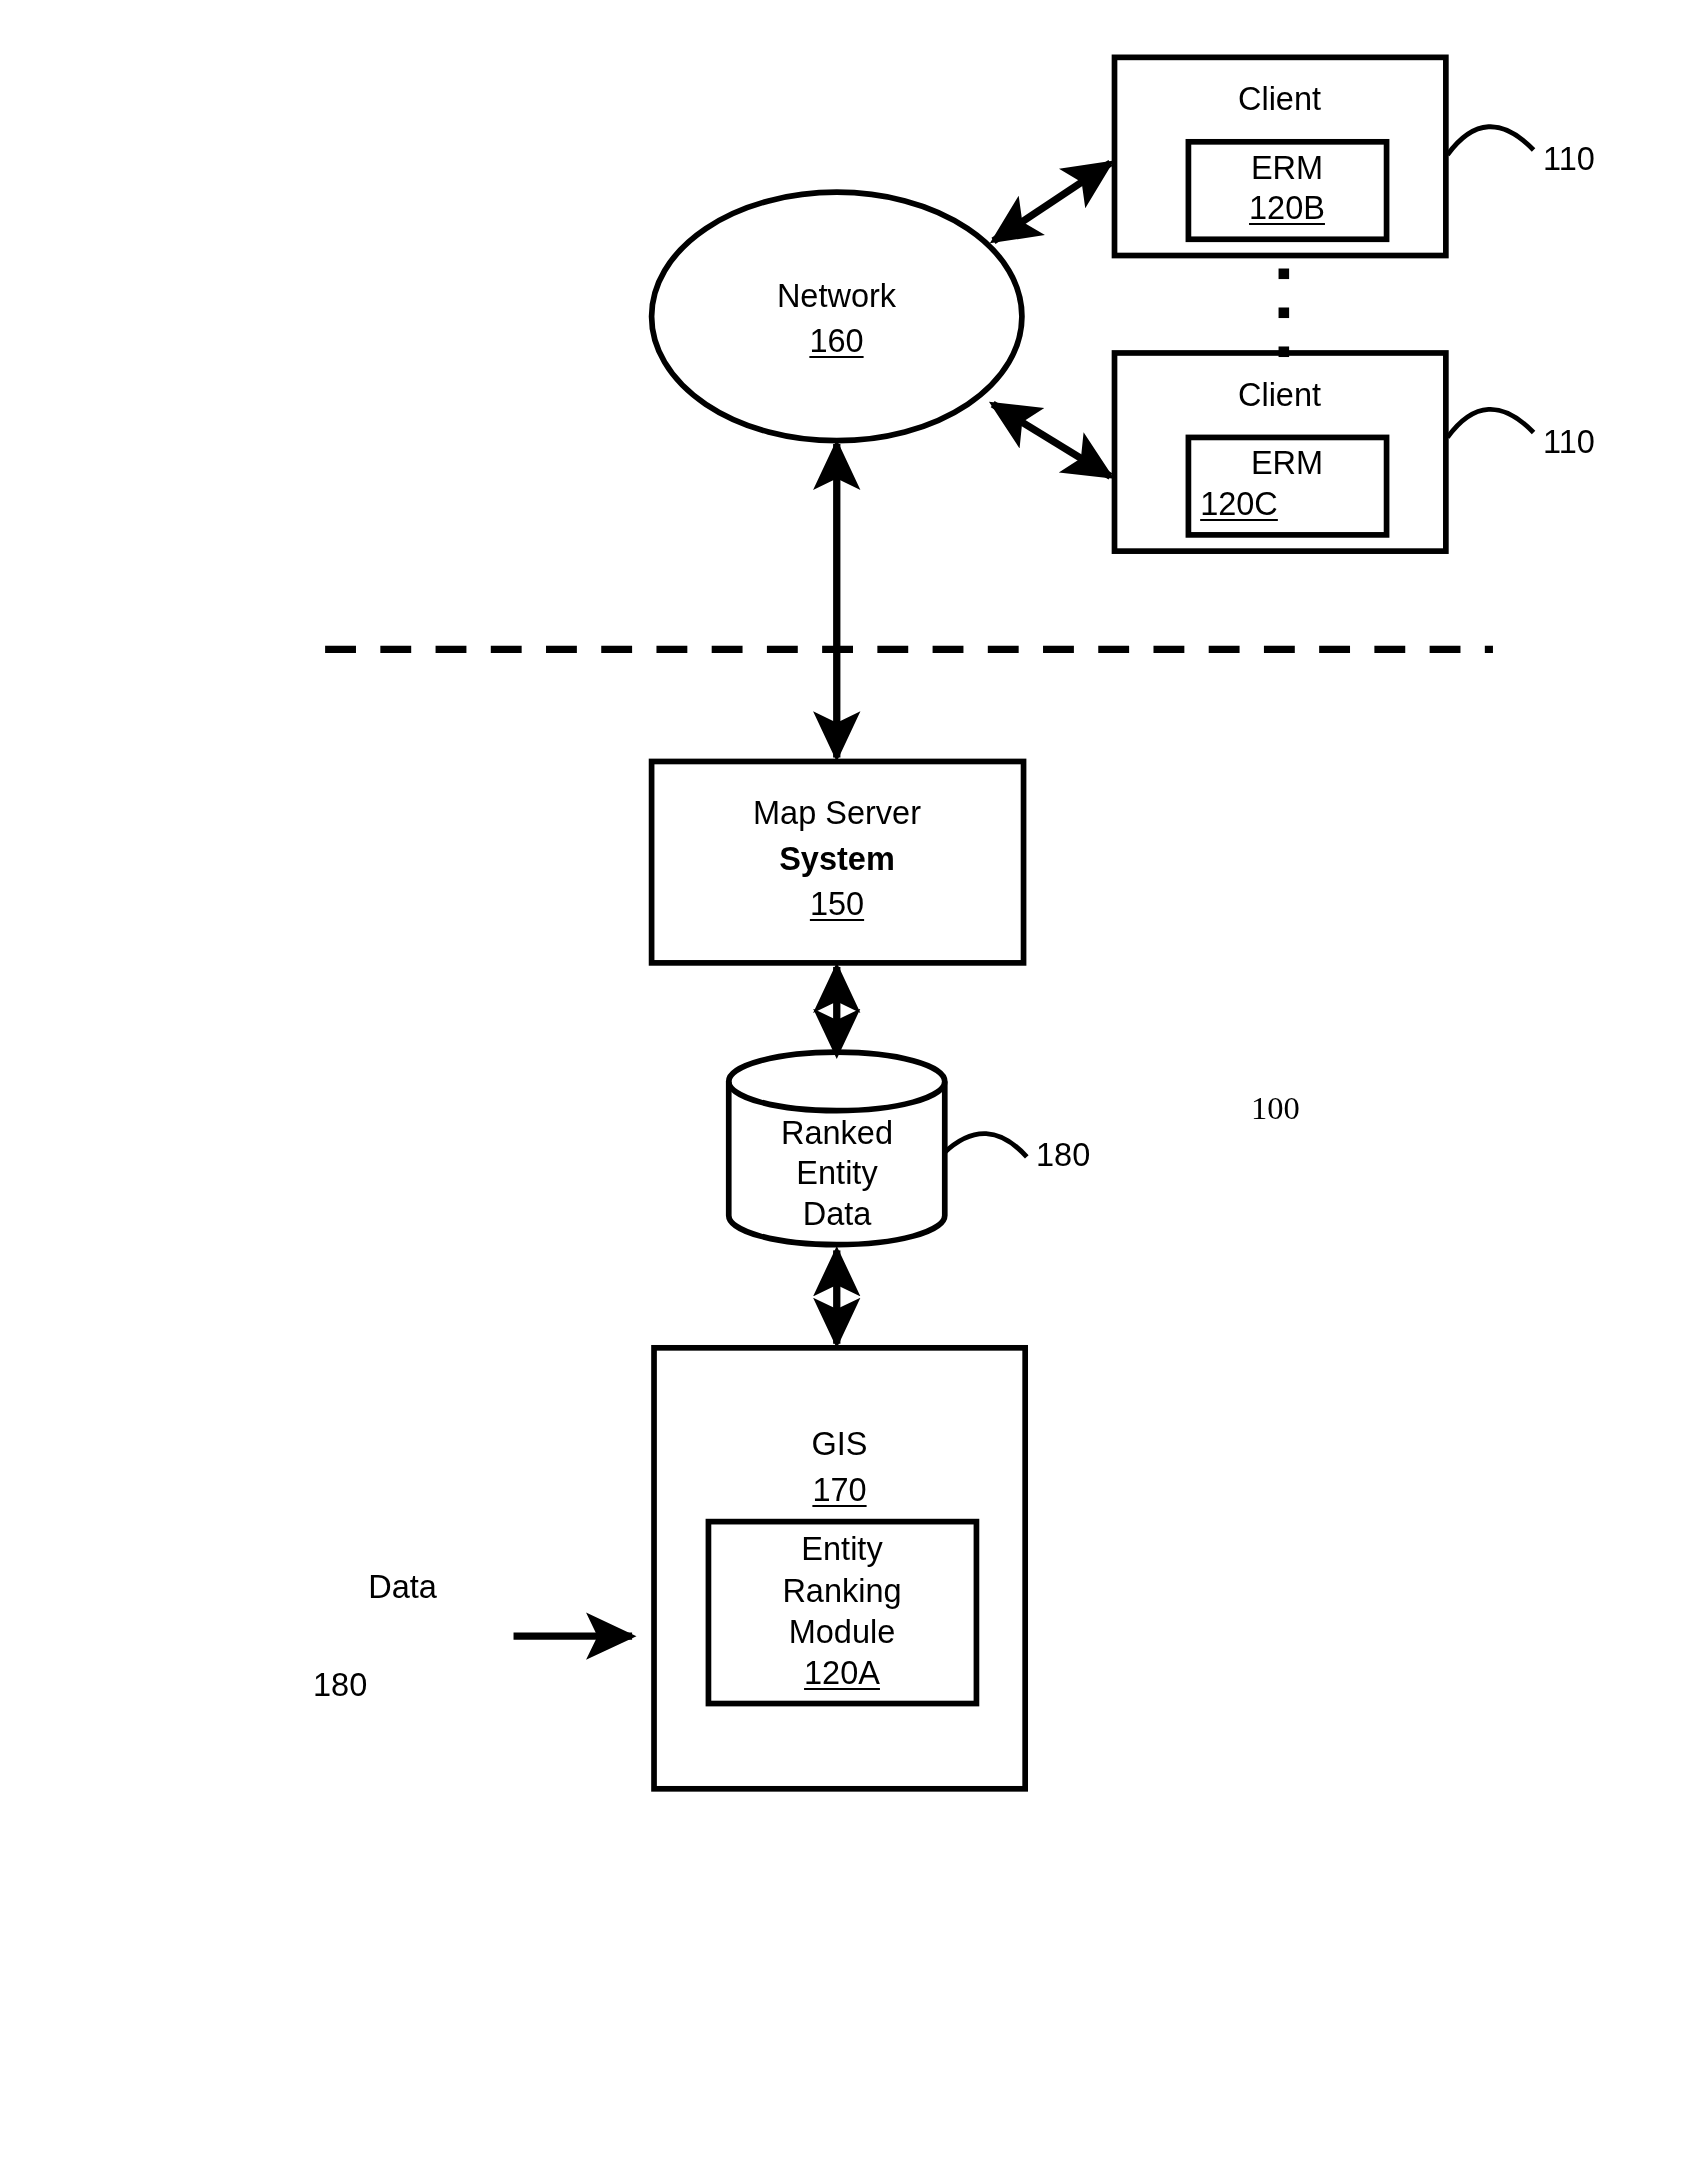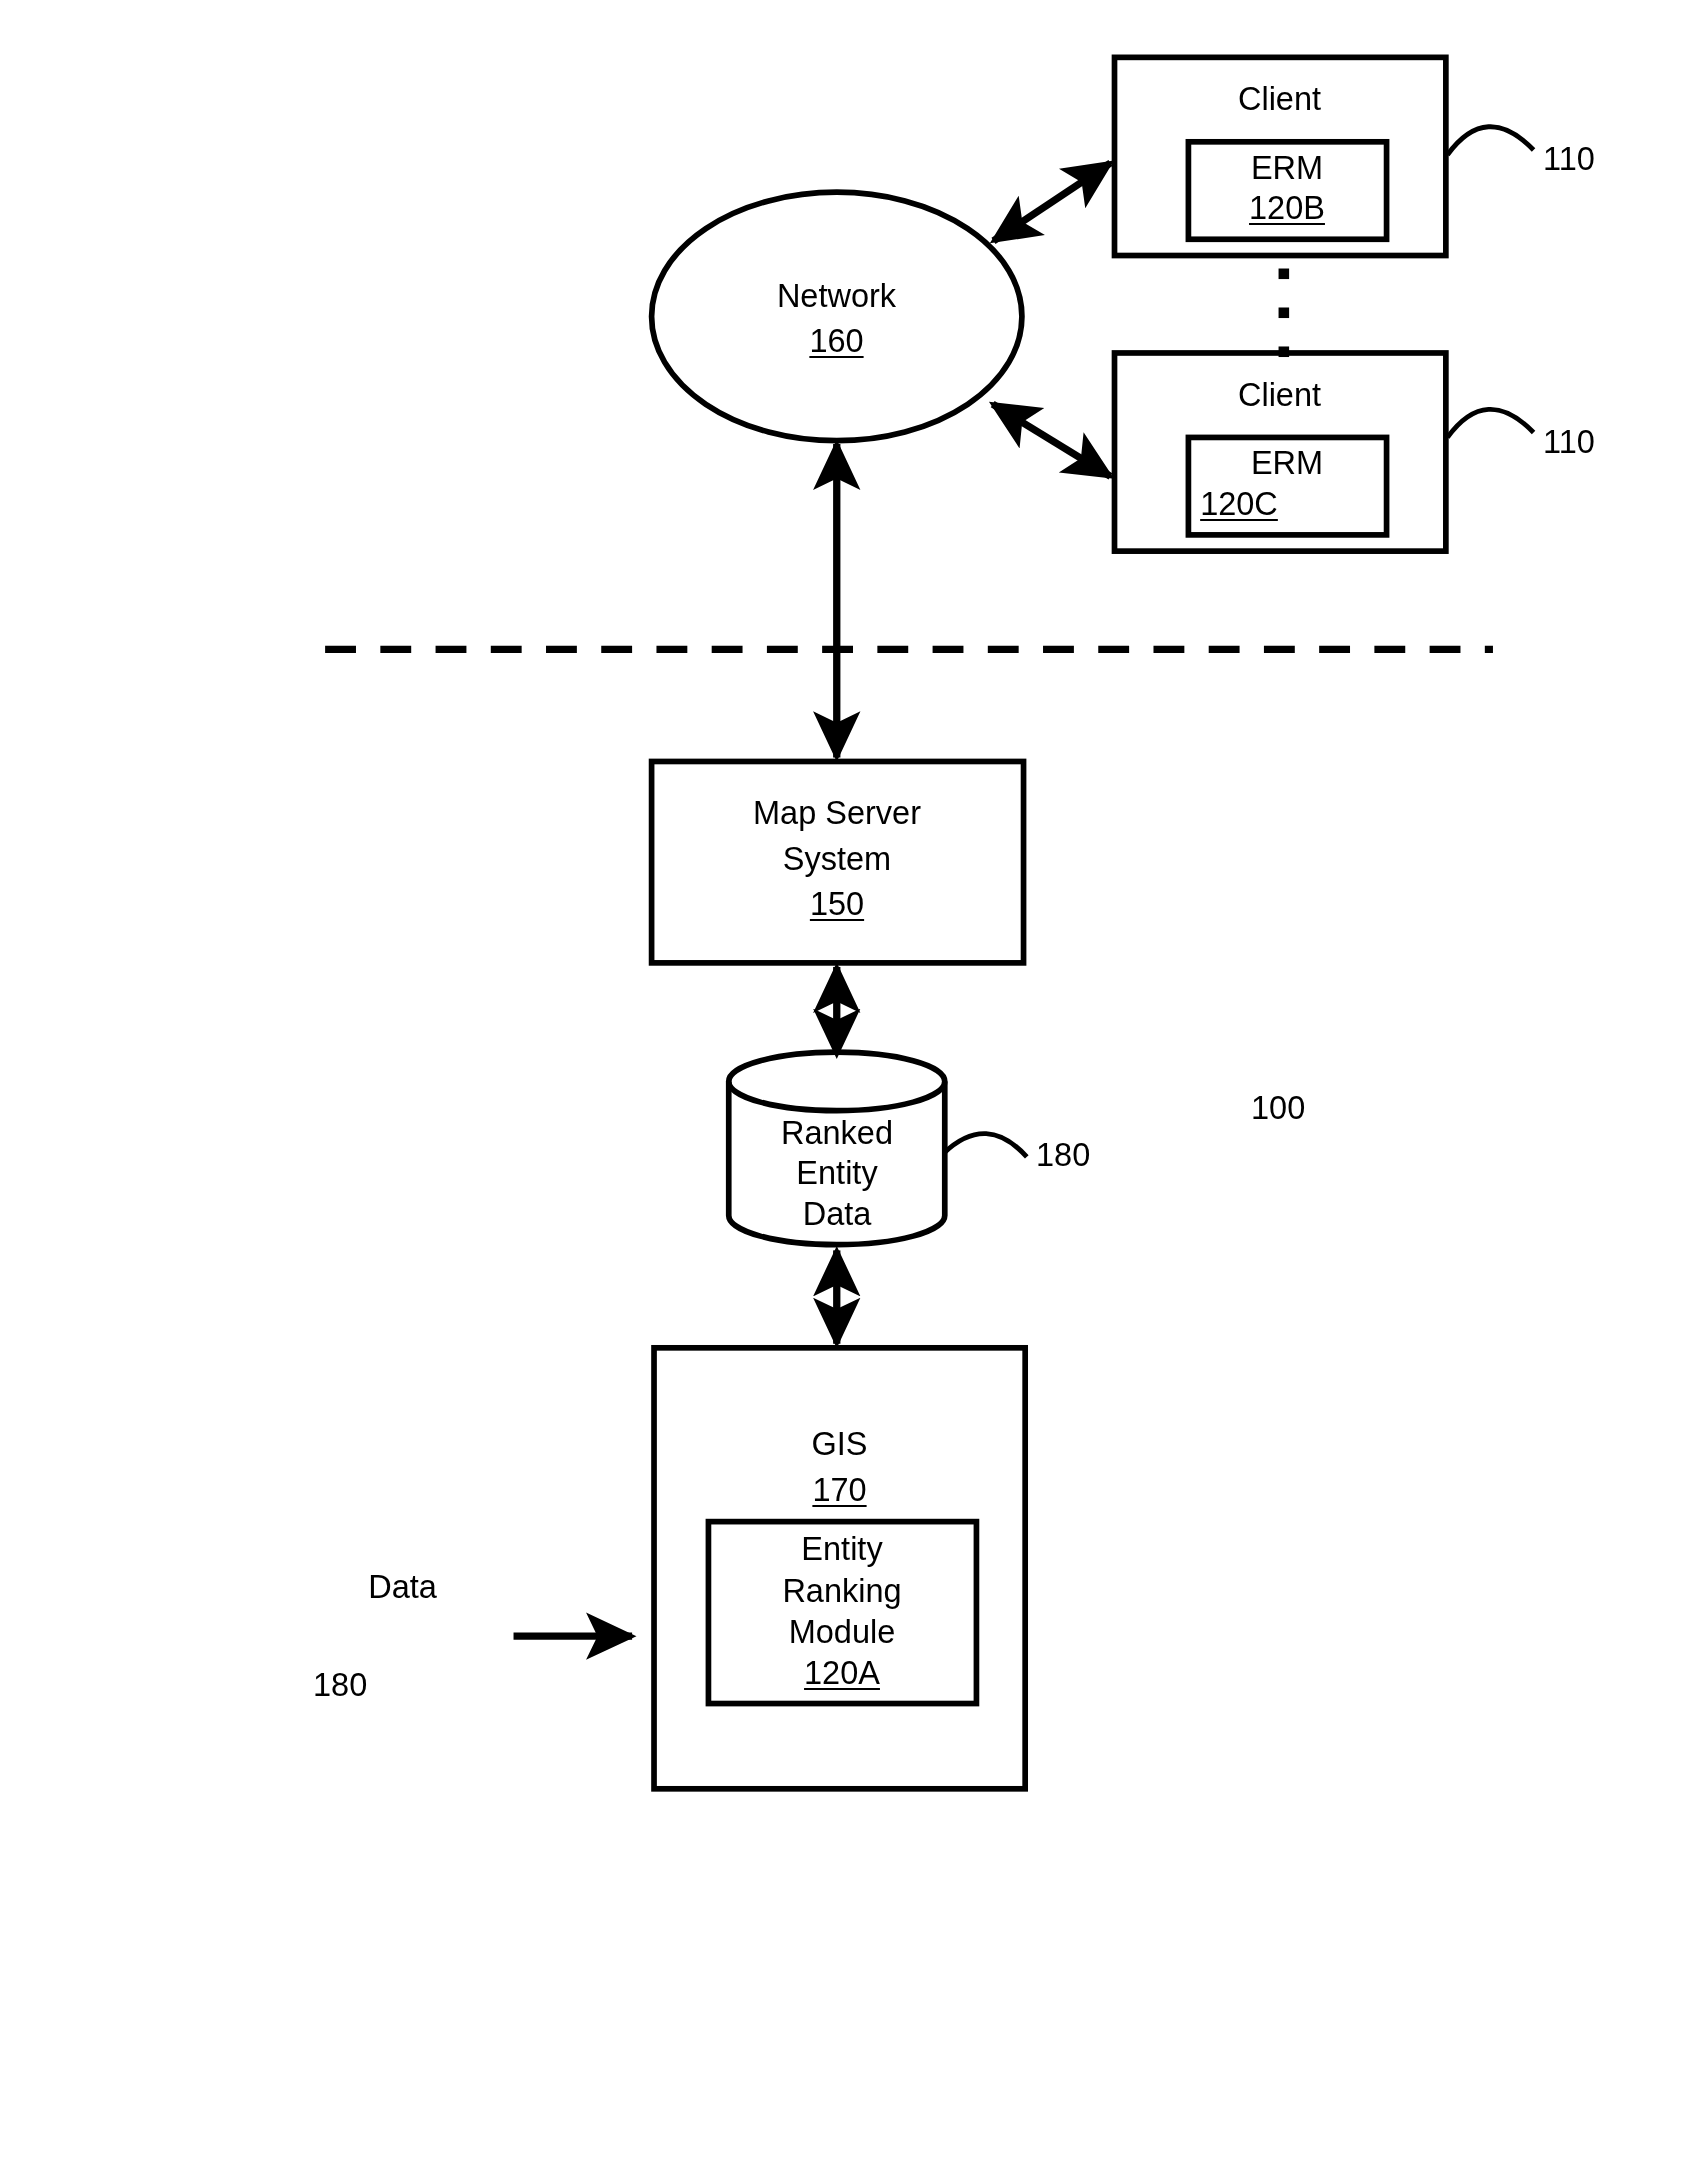--- a/index.html
+++ b/index.html
@@ -119,36 +119,36 @@
 
   <div class="lbl box-text" style="left:1114px; top:359px; width:331px;">Client</div>
   <div class="lbl box-text" style="left:1188px; top:427px; width:198px;">ERM</div>
   <div class="lbl box-text ref-num" style="left:1140px; top:468px; width:198px;">120C</div>
   <div class="lbl plain-num" style="left:1543px; top:406px; width:97px; text-align:left;">110</div>
 
   <div class="lbl box-text" style="left:674px; top:260px; width:325px;">Network</div>
   <div class="lbl box-text ref-num" style="left:674px; top:305px; width:325px;">160</div>
 
   <div class="lbl box-text" style="left:651px; top:777px; width:372px;">Map Server</div>
-  <div class="lbl box-text" style="left:651px; top:823px; width:372px;">System</div>
+  <div class="lbl box-text" style="left:651px; top:823px; width:372px;font-weight:bold;">System</div>
   <div class="lbl box-text ref-num" style="left:651px; top:868px; width:372px;">150</div>
 
   <div class="lbl box-text" style="left:729px; top:1097px; width:216px;">Ranked</div>
   <div class="lbl box-text" style="left:729px; top:1137px; width:216px;">Entity</div>
   <div class="lbl box-text" style="left:729px; top:1178px; width:216px;">Data</div>
   <div class="lbl plain-num" style="left:1036px; top:1119px; width:114px; text-align:left;">180</div>
 
   <div class="lbl box-text" style="left:654px; top:1408px; width:371px;">GIS</div>
   <div class="lbl box-text ref-num" style="left:654px; top:1454px; width:371px;">170</div>
 
   <div class="lbl box-text" style="left:708px; top:1513px; width:268px;">Entity</div>
   <div class="lbl box-text" style="left:708px; top:1555px; width:268px;">Ranking</div>
   <div class="lbl box-text" style="left:708px; top:1596px; width:268px;">Module</div>
   <div class="lbl box-text ref-num" style="left:708px; top:1637px; width:268px;">120A</div>
 
   <div class="lbl box-text" style="left:313px; top:1551px; width:179px;">Data</div>
   <div class="lbl plain-num" style="left:313px; top:1649px; width:179px;">180</div>
 
-  <div class="lbl plain-num" style="left:1251px; top:1072px; width:130px; text-align:left;">100</div>
+  <div class="lbl plain-num" style="left:1251px; top:1072px; width:130px; text-align:left;font-family:Liberation Serif, serif;">100</div>
 
 
 </div>
 
 
 </body></html>

